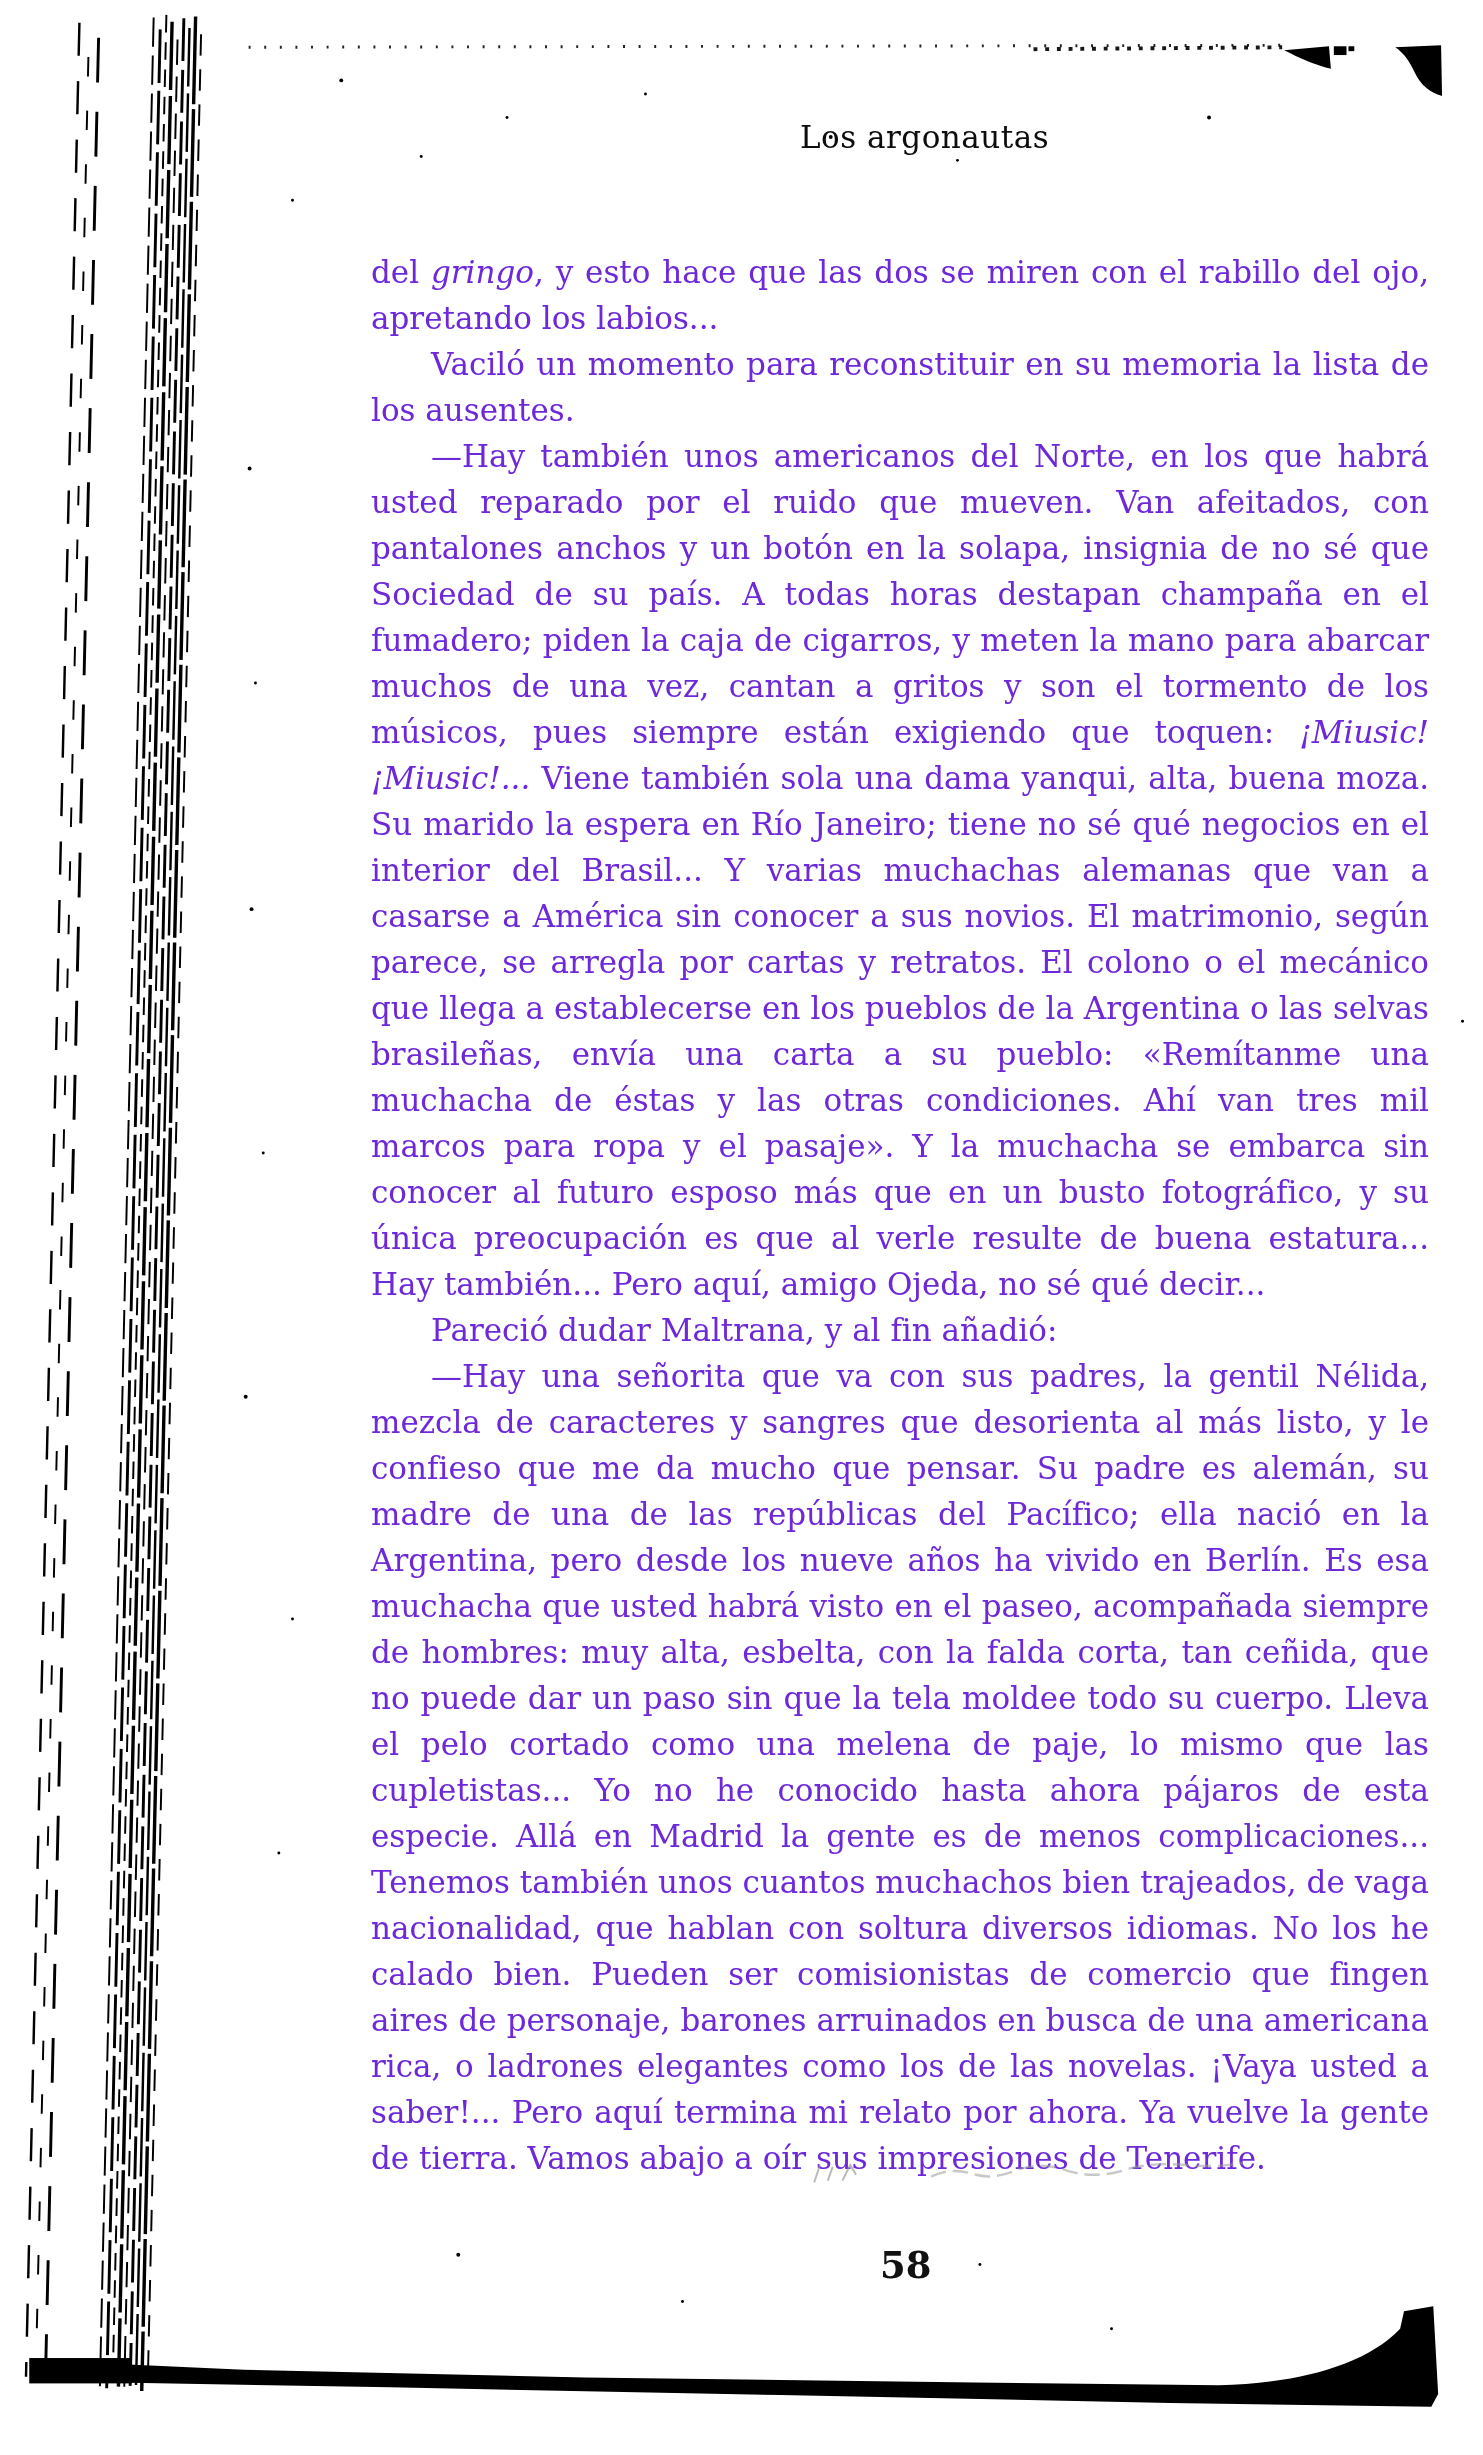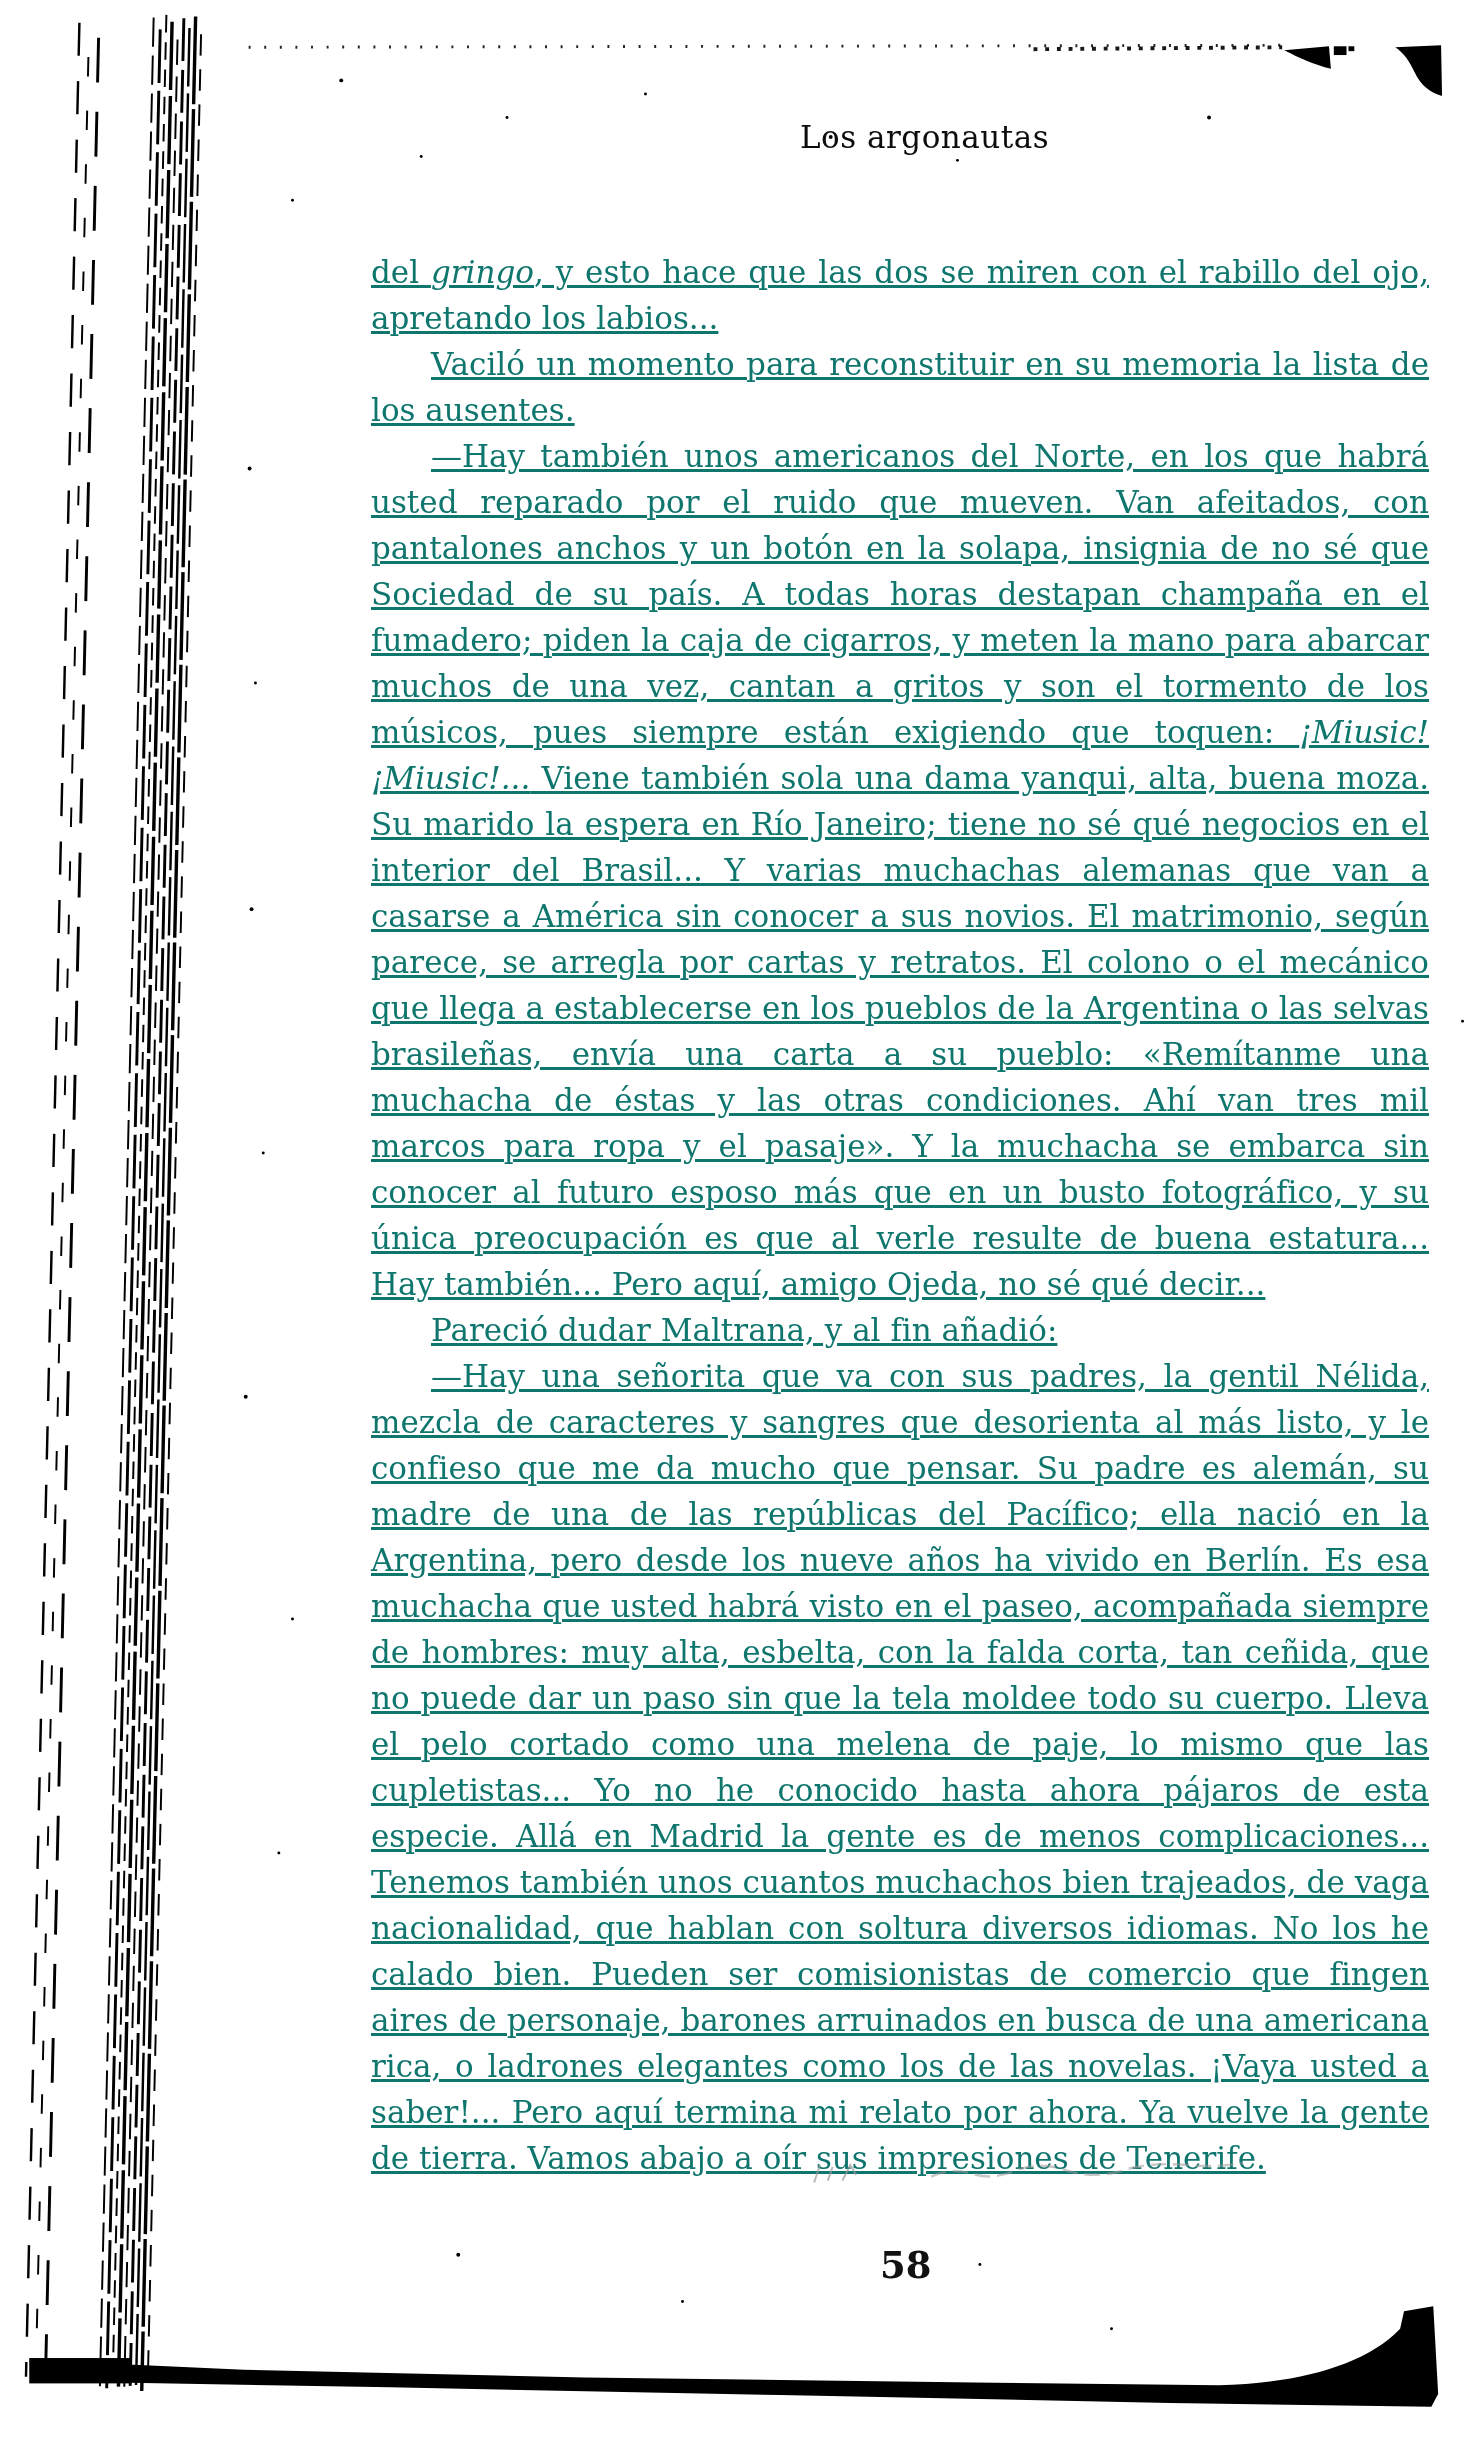--- a/index.html
+++ b/index.html
@@ -7,22 +7,22 @@
     width:1483px;height:2456px;position:relative;overflow:hidden;
     font-family:"DejaVu Serif","Liberation Serif",serif;
   }
   .page{position:absolute;inset:0;background:#fff;}
   .running-header{
     position:absolute;top:119px;left:800px;
     font-size:31px;letter-spacing:0.5px;color:#0d0d0d;white-space:nowrap;
   }
   .text-block{
     position:absolute;top:249px;left:371px;width:1058px;
-    font-size:31px;line-height:46px;color:#0f766e;
-    text-align:justify;hyphens:auto;text-decoration:underline;-webkit-hyphens:auto;
+    font-size:31px;line-height:46px;color:#6d28d9;
+    text-align:justify;hyphens:auto;-webkit-hyphens:auto;
   }
   .para{margin:0;}
   .para.indent{text-indent:60px;}
   .para em{font-style:italic;}
   .page-number{
     position:absolute;top:2243px;left:880px;width:62px;
     font-size:37px;font-weight:bold;color:#111;text-align:left;
   }
   svg.artifacts{position:absolute;inset:0;pointer-events:none;}
 </style>

